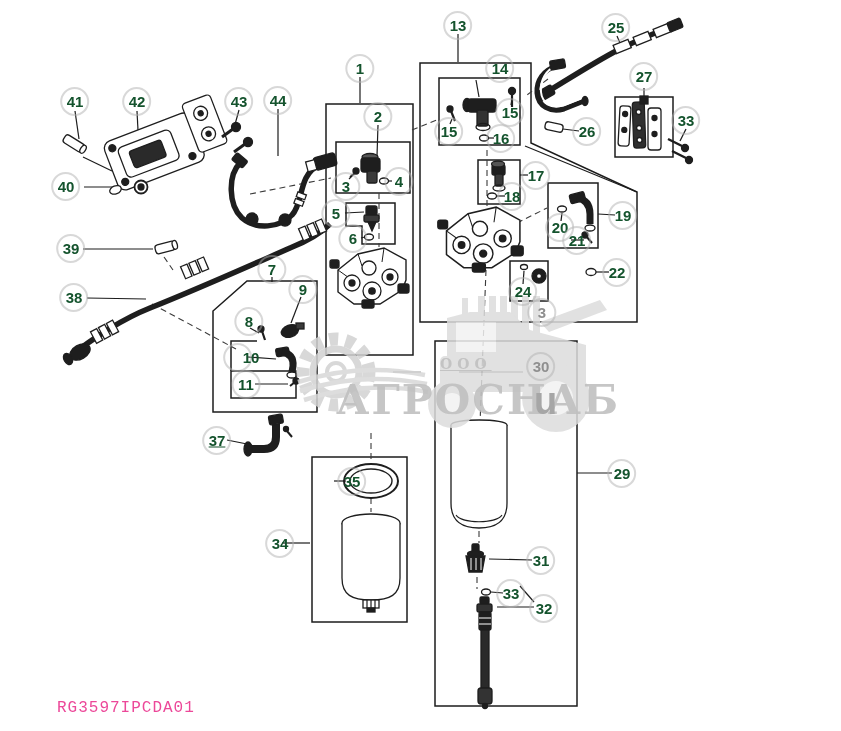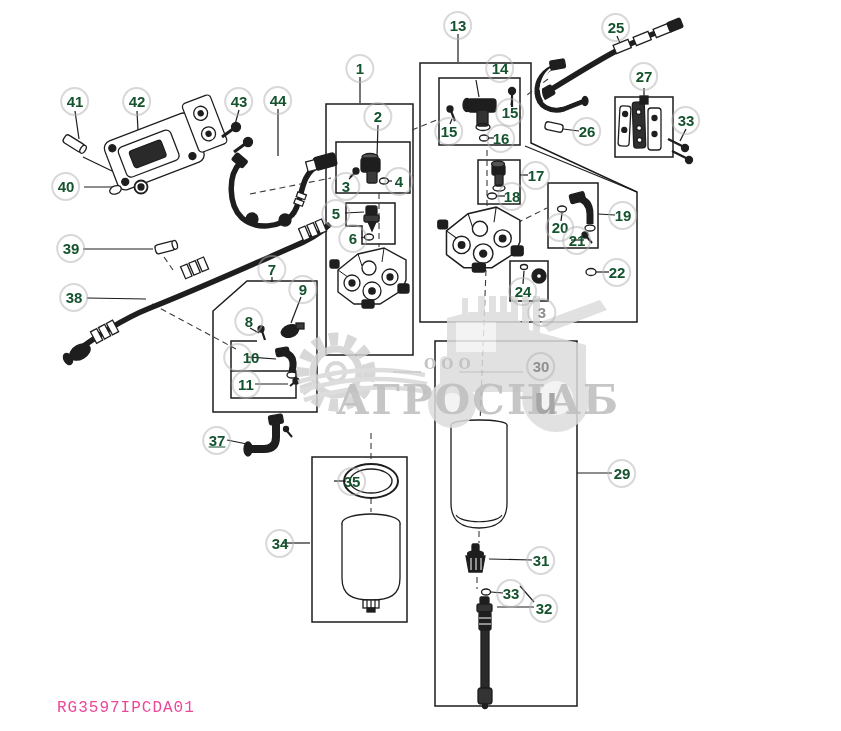--- a/index.html
+++ b/index.html
@@ -9,22 +9,22 @@
   
   .callout{position:absolute;transform:translate(-50%,-50%);
            font:bold 15px "Liberation Sans",sans-serif;color:#14532d;z-index:10;
            white-space:nowrap;}
   .callout::before{content:"";position:absolute;left:50%;top:50%;width:25px;height:25px;
            transform:translate(-50%,-50%);border:2px solid rgba(178,178,178,.5);
            border-radius:50%;z-index:-1;}
   .callout.faded{color:#8f8f8f;}
   
   .wm-txt{position:absolute;z-index:5;pointer-events:none;}
-  .wm-ooo{left:424px;top:356px;font:bold 14px "DejaVu Serif",serif;
-          letter-spacing:5px;color:#c3c3c3;}
+  .wm-ooo{left:440px;top:356px;font:bold 14px "DejaVu Serif",serif;
+          letter-spacing:5px;color:#c3c3c3;text-decoration:underline;}
   .wm-name{left:336px;top:376px;font:bold 41px "DejaVu Serif",serif;
            letter-spacing:2px;color:#c0c0c0;opacity:.9;}
   .wm-u{left:534px;top:380px;font:bold 38px "Liberation Sans",sans-serif;color:#a6a6a6;}
   
   .footer-code{position:absolute;left:57px;top:699px;z-index:10;
                font:16px "Liberation Mono",monospace;color:#ec4899;letter-spacing:1px;}
 </style>
 </head>
 <body>
 

